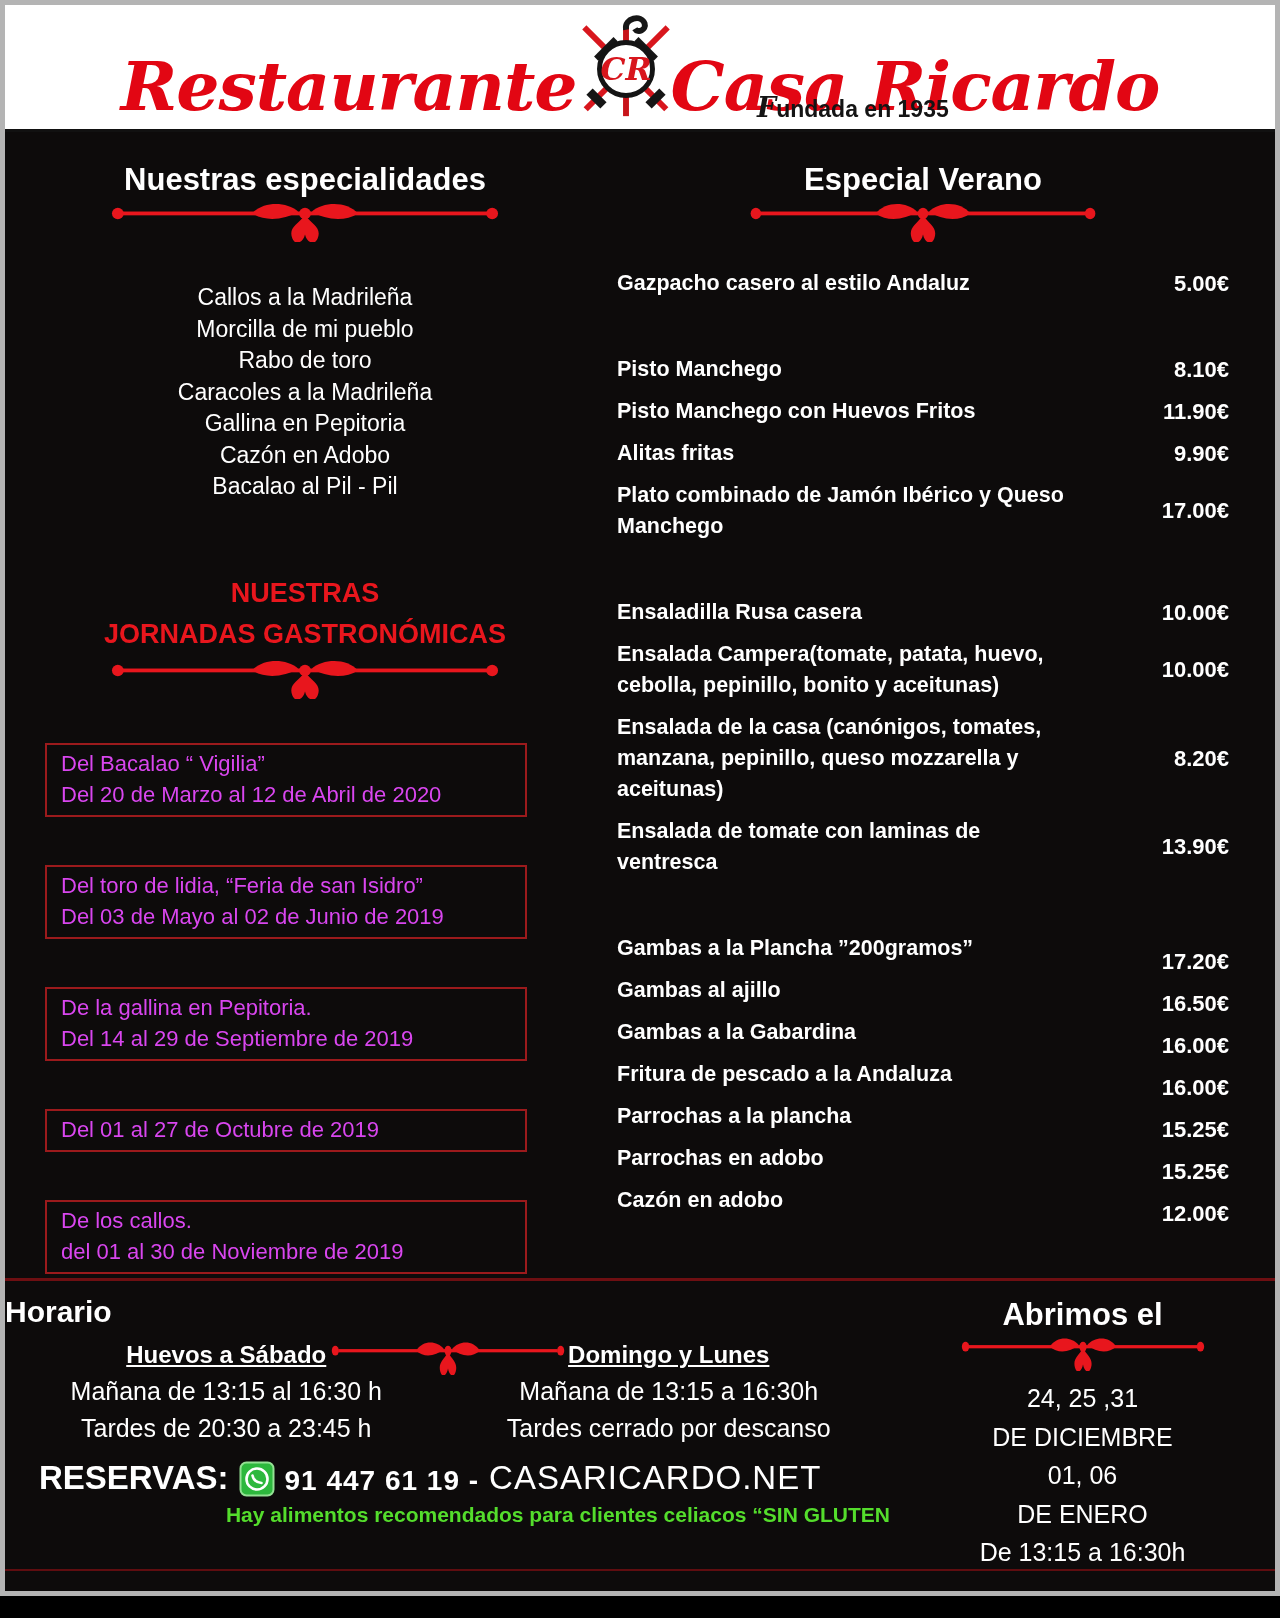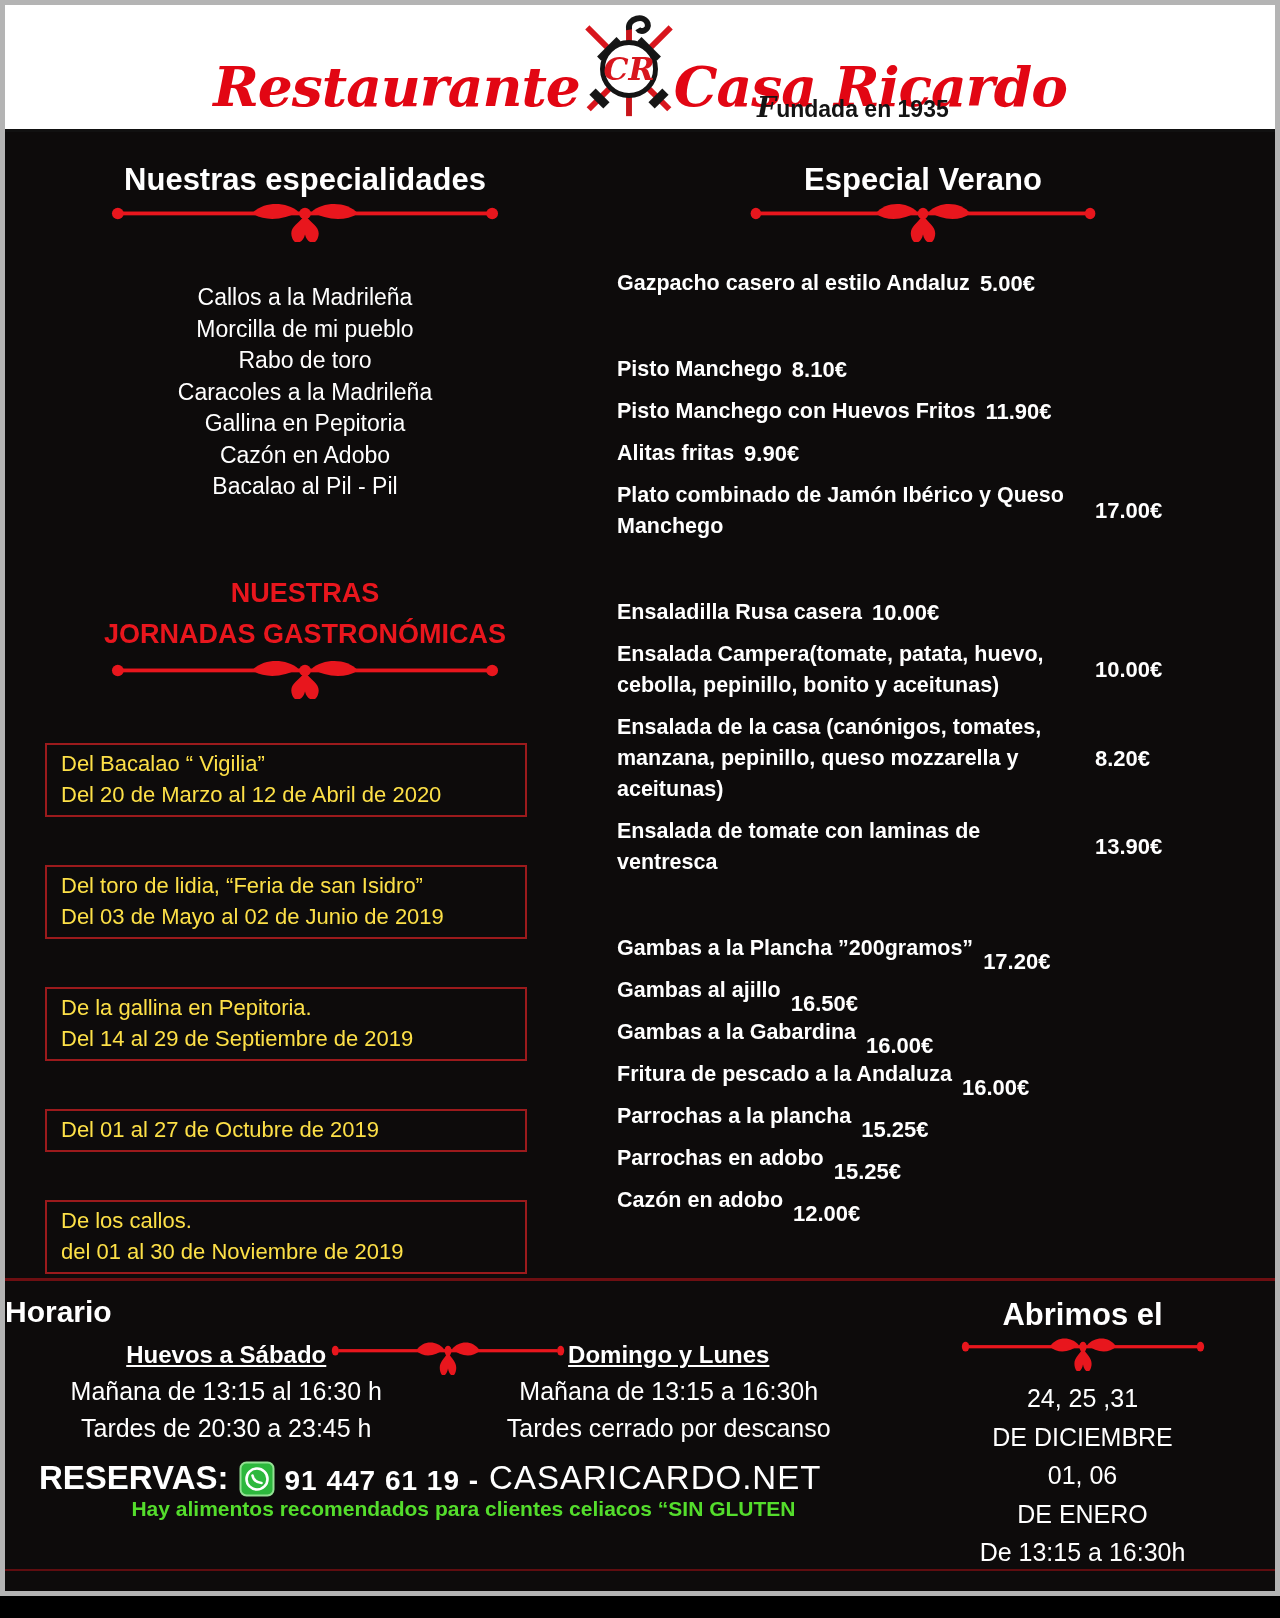--- a/index.html
+++ b/index.html
@@ -22,21 +22,21 @@
     position:relative;
     background:#ffffff;
     height:124px;
     border-bottom:3px solid #111;
     display:flex;align-items:center;justify-content:center;
   }
   .brand-row{display:flex;align-items:center;margin-top:6px;}
   .brand-script{
     font-family:"DejaVu Serif", serif;
     font-style:italic;font-weight:700;
-    font-size:55px;color:#e20613;
+    font-size:68px;color:#e20613;
     white-space:nowrap;letter-spacing:-1px;margin-top:32px;
   }
   .emblem{margin:0 -14px 0 -10px;position:relative;top:-2px;}
   .founded{
     position:absolute;left:752px;bottom:6px;
     font-size:23px;font-weight:800;color:#141414;display:block;
   }
   .founded::first-letter{font-family:"DejaVu Serif", serif;font-style:italic;font-size:27px;}
   
   .divider{display:block;margin:4px auto 0;color:#e8161d;}
@@ -62,27 +62,27 @@
   .jornadas-title{
     margin-top:70px;text-align:center;
     color:#e8161d;font-weight:700;
     font-size:27px;line-height:41px;
   }
   .jornadas-list{margin-top:44px;}
   .jornada-box{
     box-sizing:border-box;width:482px;
     border:2px solid #9b1a1c;
     padding:3px 14px 5px;
-    color:#fde047;font-size:22px;line-height:31px;
+    color:#d946ef;font-size:22px;line-height:31px;
     margin-bottom:48px;
   }
   
   .menu-items{margin-top:26px;}
   .menu-row{
-    display:flex;align-items:center;
+    display:flex;justify-content:space-between;align-items:center;
     margin-bottom:11px;
   }
   .menu-row .name{
     color:#fff;font-weight:700;font-size:21.5px;line-height:31px;
     max-width:468px;
   }
   .menu-row .price{
     color:#fff;font-weight:700;font-size:22px;white-space:nowrap;
     padding-left:10px;
   }
@@ -95,21 +95,21 @@
   .horario-title{margin:14px 0 0;text-align:left;color:#fff;font-size:30px;font-weight:700;}
   .horario-divider{position:absolute;left:50%;top:56px;transform:translateX(-50%);}
   .schedules{display:flex;margin-top:12px;}
   .sched-col{flex:1;text-align:center;color:#fff;}
   .sched-heading{font-size:24px;font-weight:700;text-decoration:underline;margin-bottom:4px;}
   .sched-line{font-size:25px;line-height:37px;}
   .reservas{display:flex;align-items:flex-end;margin:12px 0 0 34px;color:#fff;gap:10px;}
   .reservas-label{font-size:33px;font-weight:800;}
   .reservas-phone{font-size:28px;font-weight:800;letter-spacing:1px;}
   .reservas-site{font-size:33px;font-weight:400;letter-spacing:1px;}
-  .gluten{text-align:center;color:#54dd2c;font-weight:700;font-size:21px;padding-left:32px;}
+  .gluten{margin-top:6px;text-align:right;color:#54dd2c;font-weight:700;font-size:21px;padding-left:32px;}
   .bottom-right{flex:1;text-align:center;padding-top:16px;color:#fff;}
   .abrimos-title{font-size:31px;font-weight:700;margin:0;}
   .abrimos-lines{margin-top:8px;}
   .abrimos-line{font-size:25px;line-height:38.5px;}
   .thin-red-line{position:absolute;left:0;right:0;bottom:20px;border-top:2px solid #5f0d10;}
   .phone-icon-box{flex:none;display:block;}
 </style>
 </head>
 <body>
 

